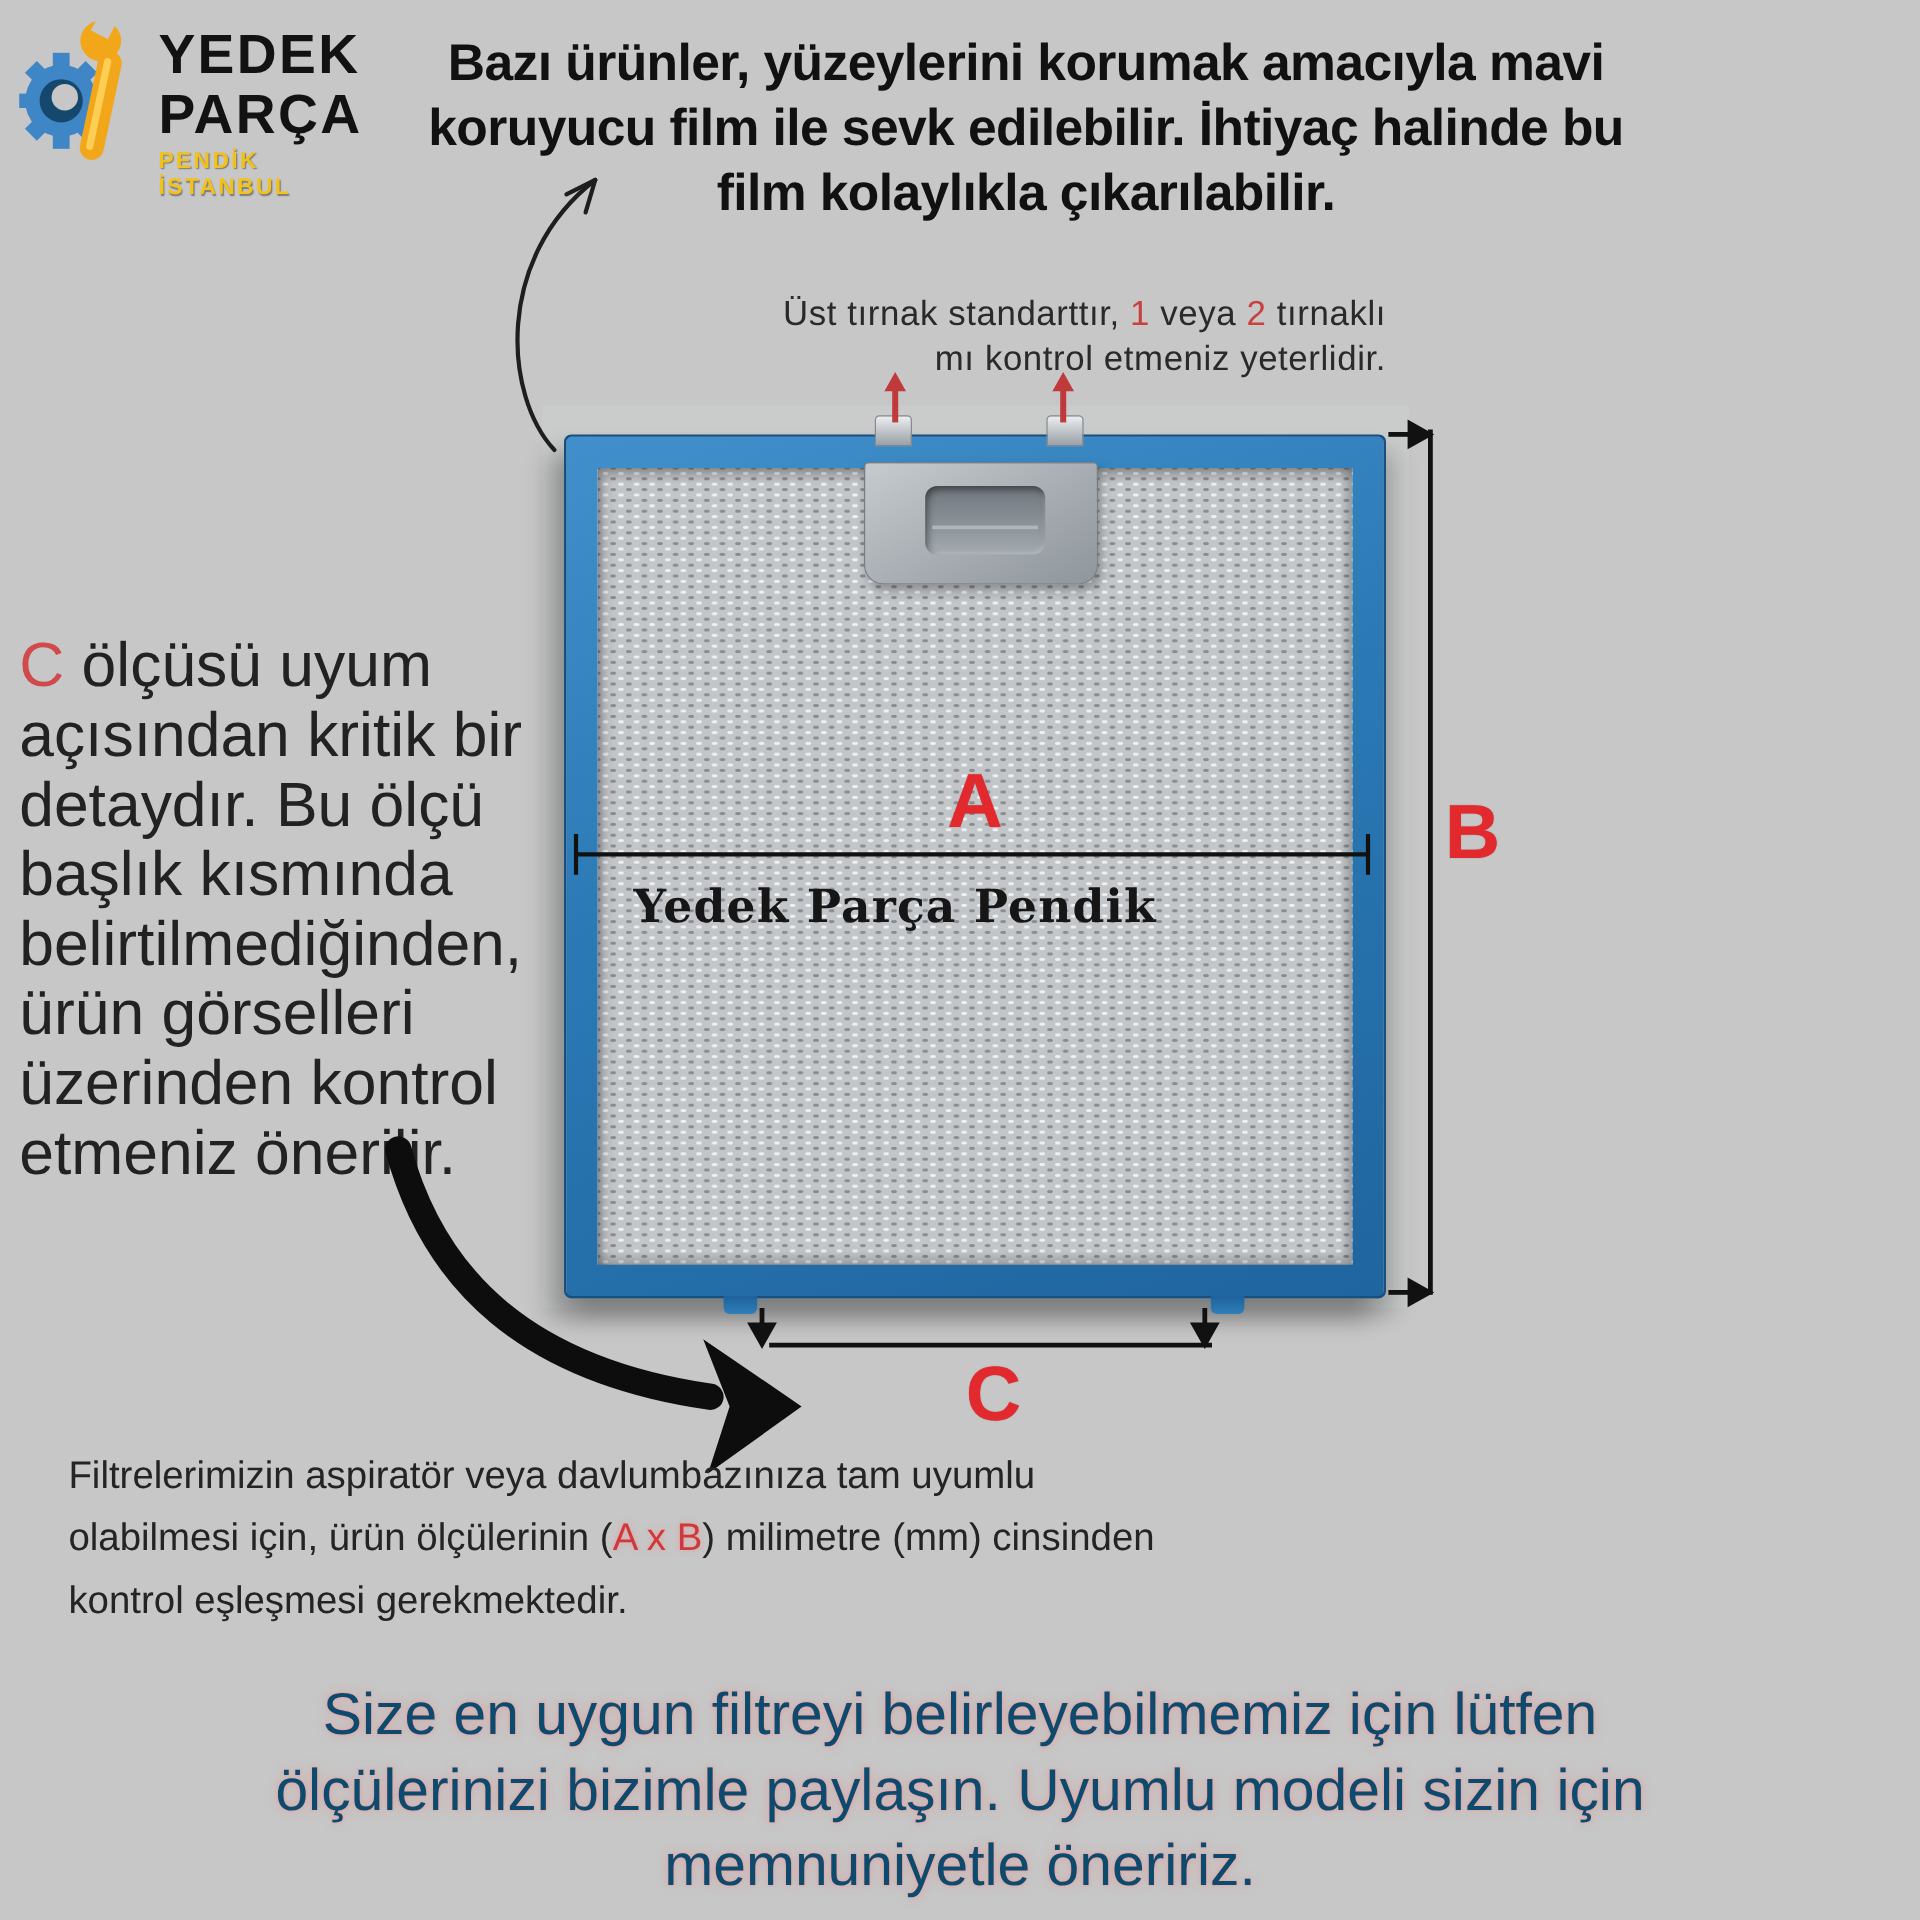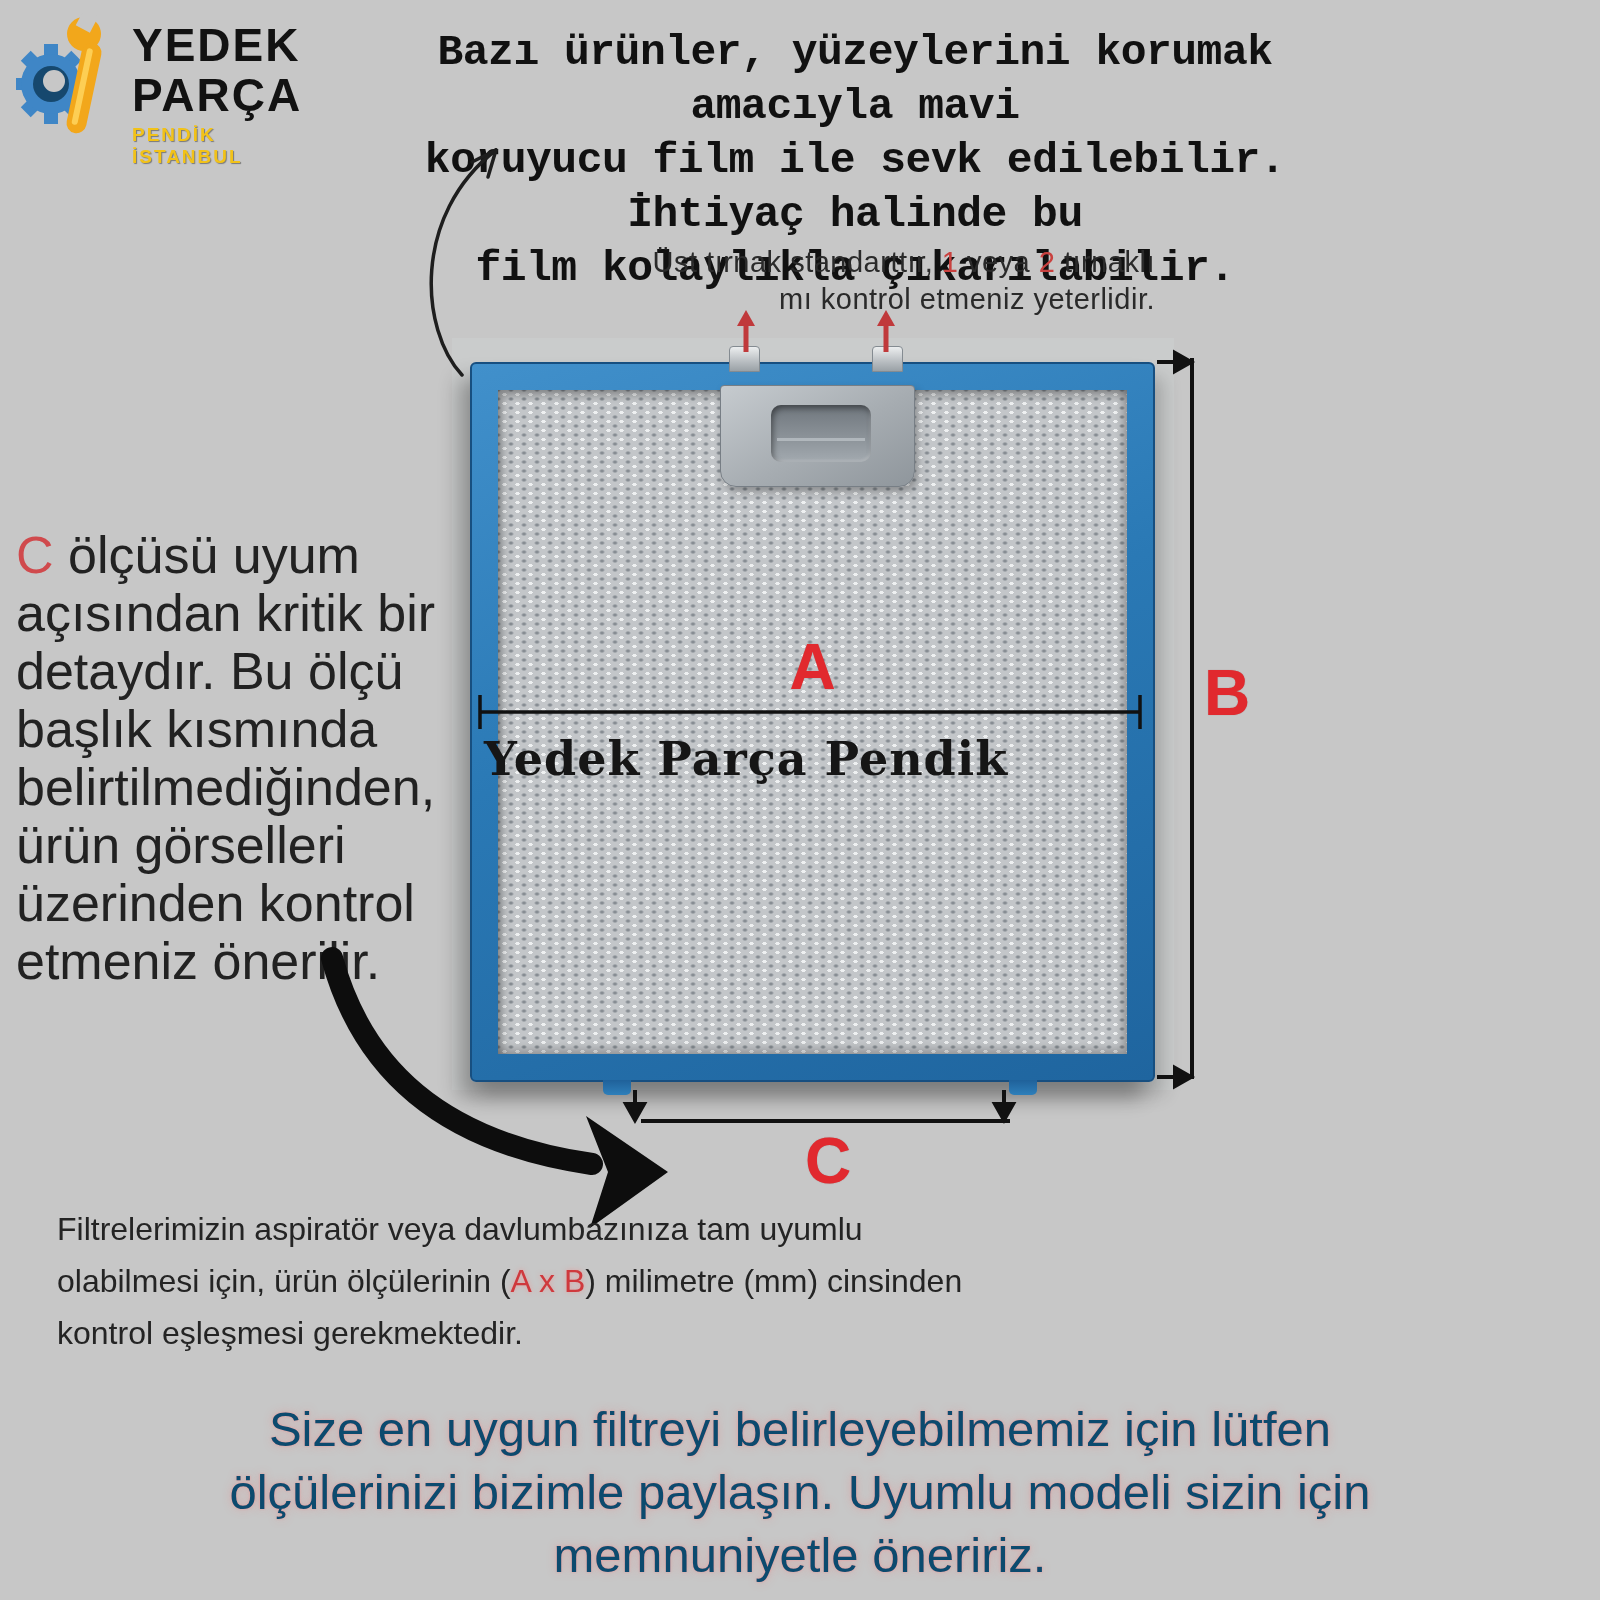--- a/index.html
+++ b/index.html
@@ -13,21 +13,21 @@
   .abs{position:absolute;}
   
   .logo{left:16px;top:10px;width:300px;height:150px;}
   .logo-mark{position:absolute;left:0;top:2px;}
   .logo-text{position:absolute;left:116px;top:10px;}
   .logo-l1,.logo-l2{font-size:46px;font-weight:700;letter-spacing:2px;color:#121212;line-height:50px;}
   .logo-sub{margin-top:4px;font-size:19px;font-weight:700;letter-spacing:2px;color:var(--logo_yellow);
             text-shadow:1px 1px 1px rgba(70,70,70,.6);}
   
   .headline{left:340px;top:26px;width:1030px;text-align:center;
-    font-family:Liberation Mono, monospace;font-weight:700;
+    font-family:Liberation Sans, sans-serif;font-weight:700;
     font-size:43px;line-height:54px;color:#111;letter-spacing:-.5px;}
   
   .tab-note{left:470px;top:244px;width:685px;text-align:right;
     font-size:29px;line-height:37px;color:#2a2a2a;letter-spacing:.5px;}
   .tab-note .red{color:var(--muted_red);}
   
   .left-note{left:16px;top:526px;width:438px;text-align:left;
     font-size:52px;line-height:58px;color:#222;}
   .left-note .lead{color:#d04a4d;}
   
@@ -55,21 +55,21 @@
     background:linear-gradient(180deg,#6f767d 0%,#8d949a 60%,#a3aab0 100%);
     border-radius:10px;box-shadow:inset 2px 3px 6px rgba(0,0,0,.45),inset -1px -2px 3px rgba(255,255,255,.25);}
   .handle-recess::after{content:'';position:absolute;left:6%;right:6%;top:58%;height:3px;
     background:#b9bfc4;opacity:.8;}
   .btab{position:absolute;top:716px;width:28px;height:15px;
     background:linear-gradient(180deg,#1f619a,#2e7fba);border-radius:0 0 5px 5px;}
   .btab1{left:131px;} .btab2{left:537px;}
   
   .watermark{left:470px;top:732px;width:552px;text-align:center;
     font-family:"DejaVu Serif","Liberation Serif",serif;font-weight:700;
-    font-size:46px;color:#161616;letter-spacing:1px;}
+    font-size:38px;color:#161616;letter-spacing:1px;}
   .dim-label{font-size:64px;font-weight:700;color:var(--accent_red);
     text-shadow:0 0 1px rgba(120,0,0,.4);}
   .dim-a{left:470px;top:630px;width:685px;text-align:center;}
   .dim-b{left:1204px;top:656px;}
   .dim-c{left:640px;top:1124px;width:376px;text-align:center;}
   .overlay{left:0;top:0;width:1600px;height:1600px;pointer-events:none;}
   
   .bottom-note{left:57px;top:1203px;width:1520px;text-align:left;
     font-size:32px;line-height:52px;color:#242424;}
   .bottom-note .red{color:#cf393d;text-shadow:0 0 5px rgba(250,130,130,.55);}

